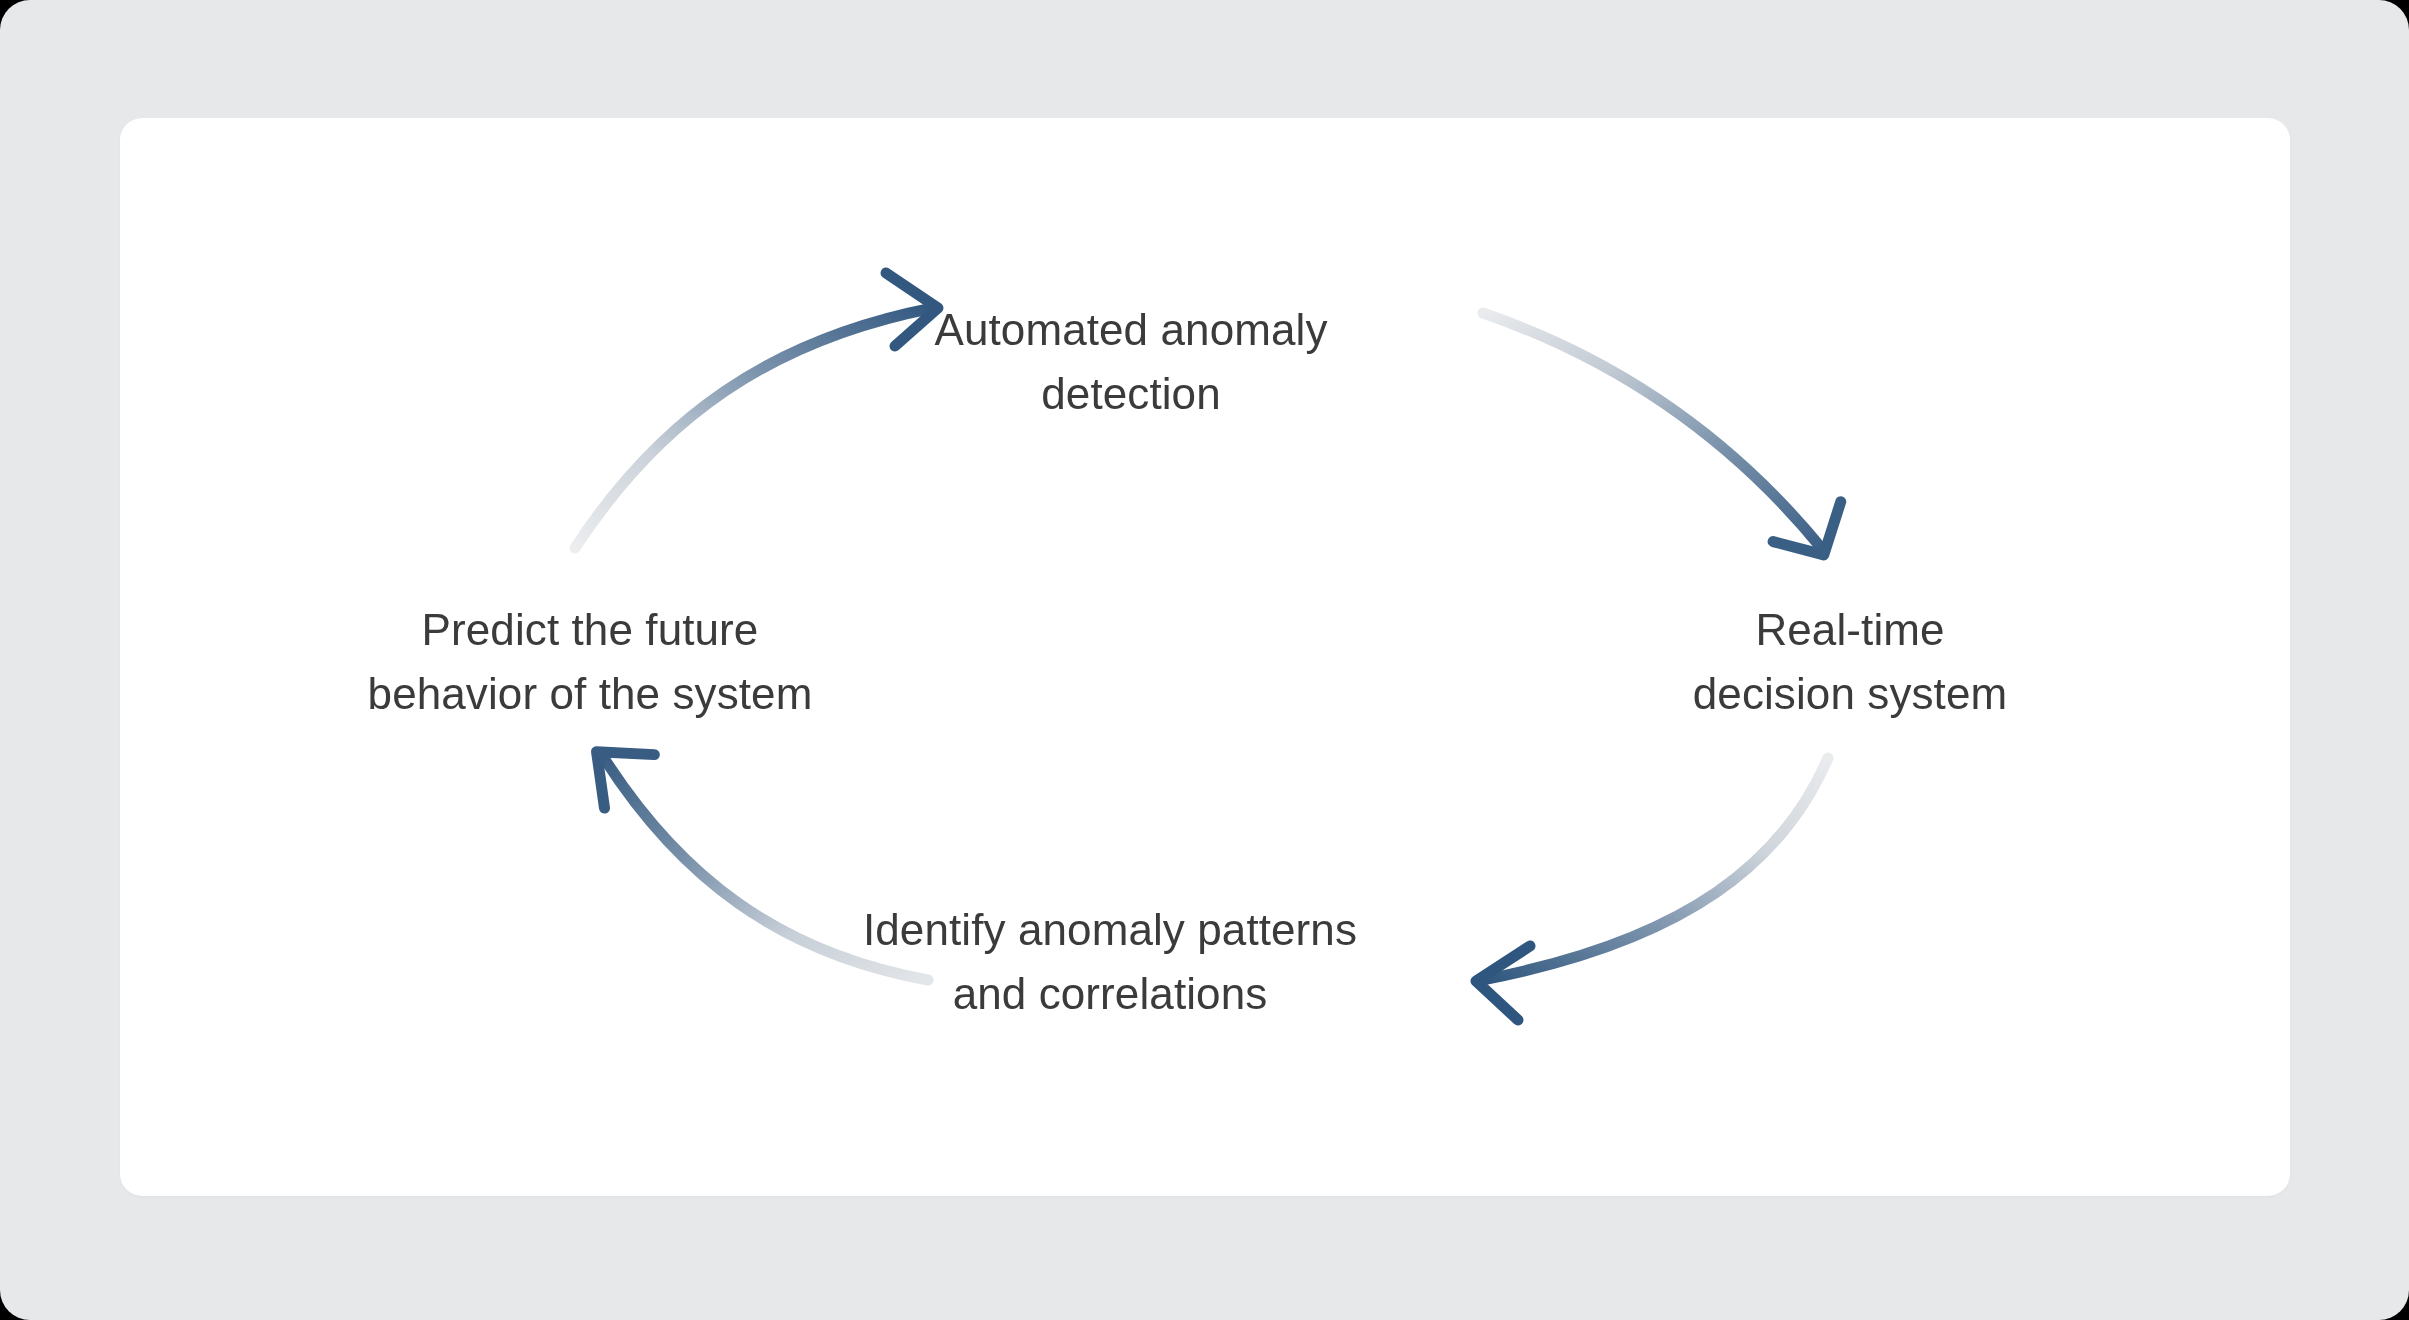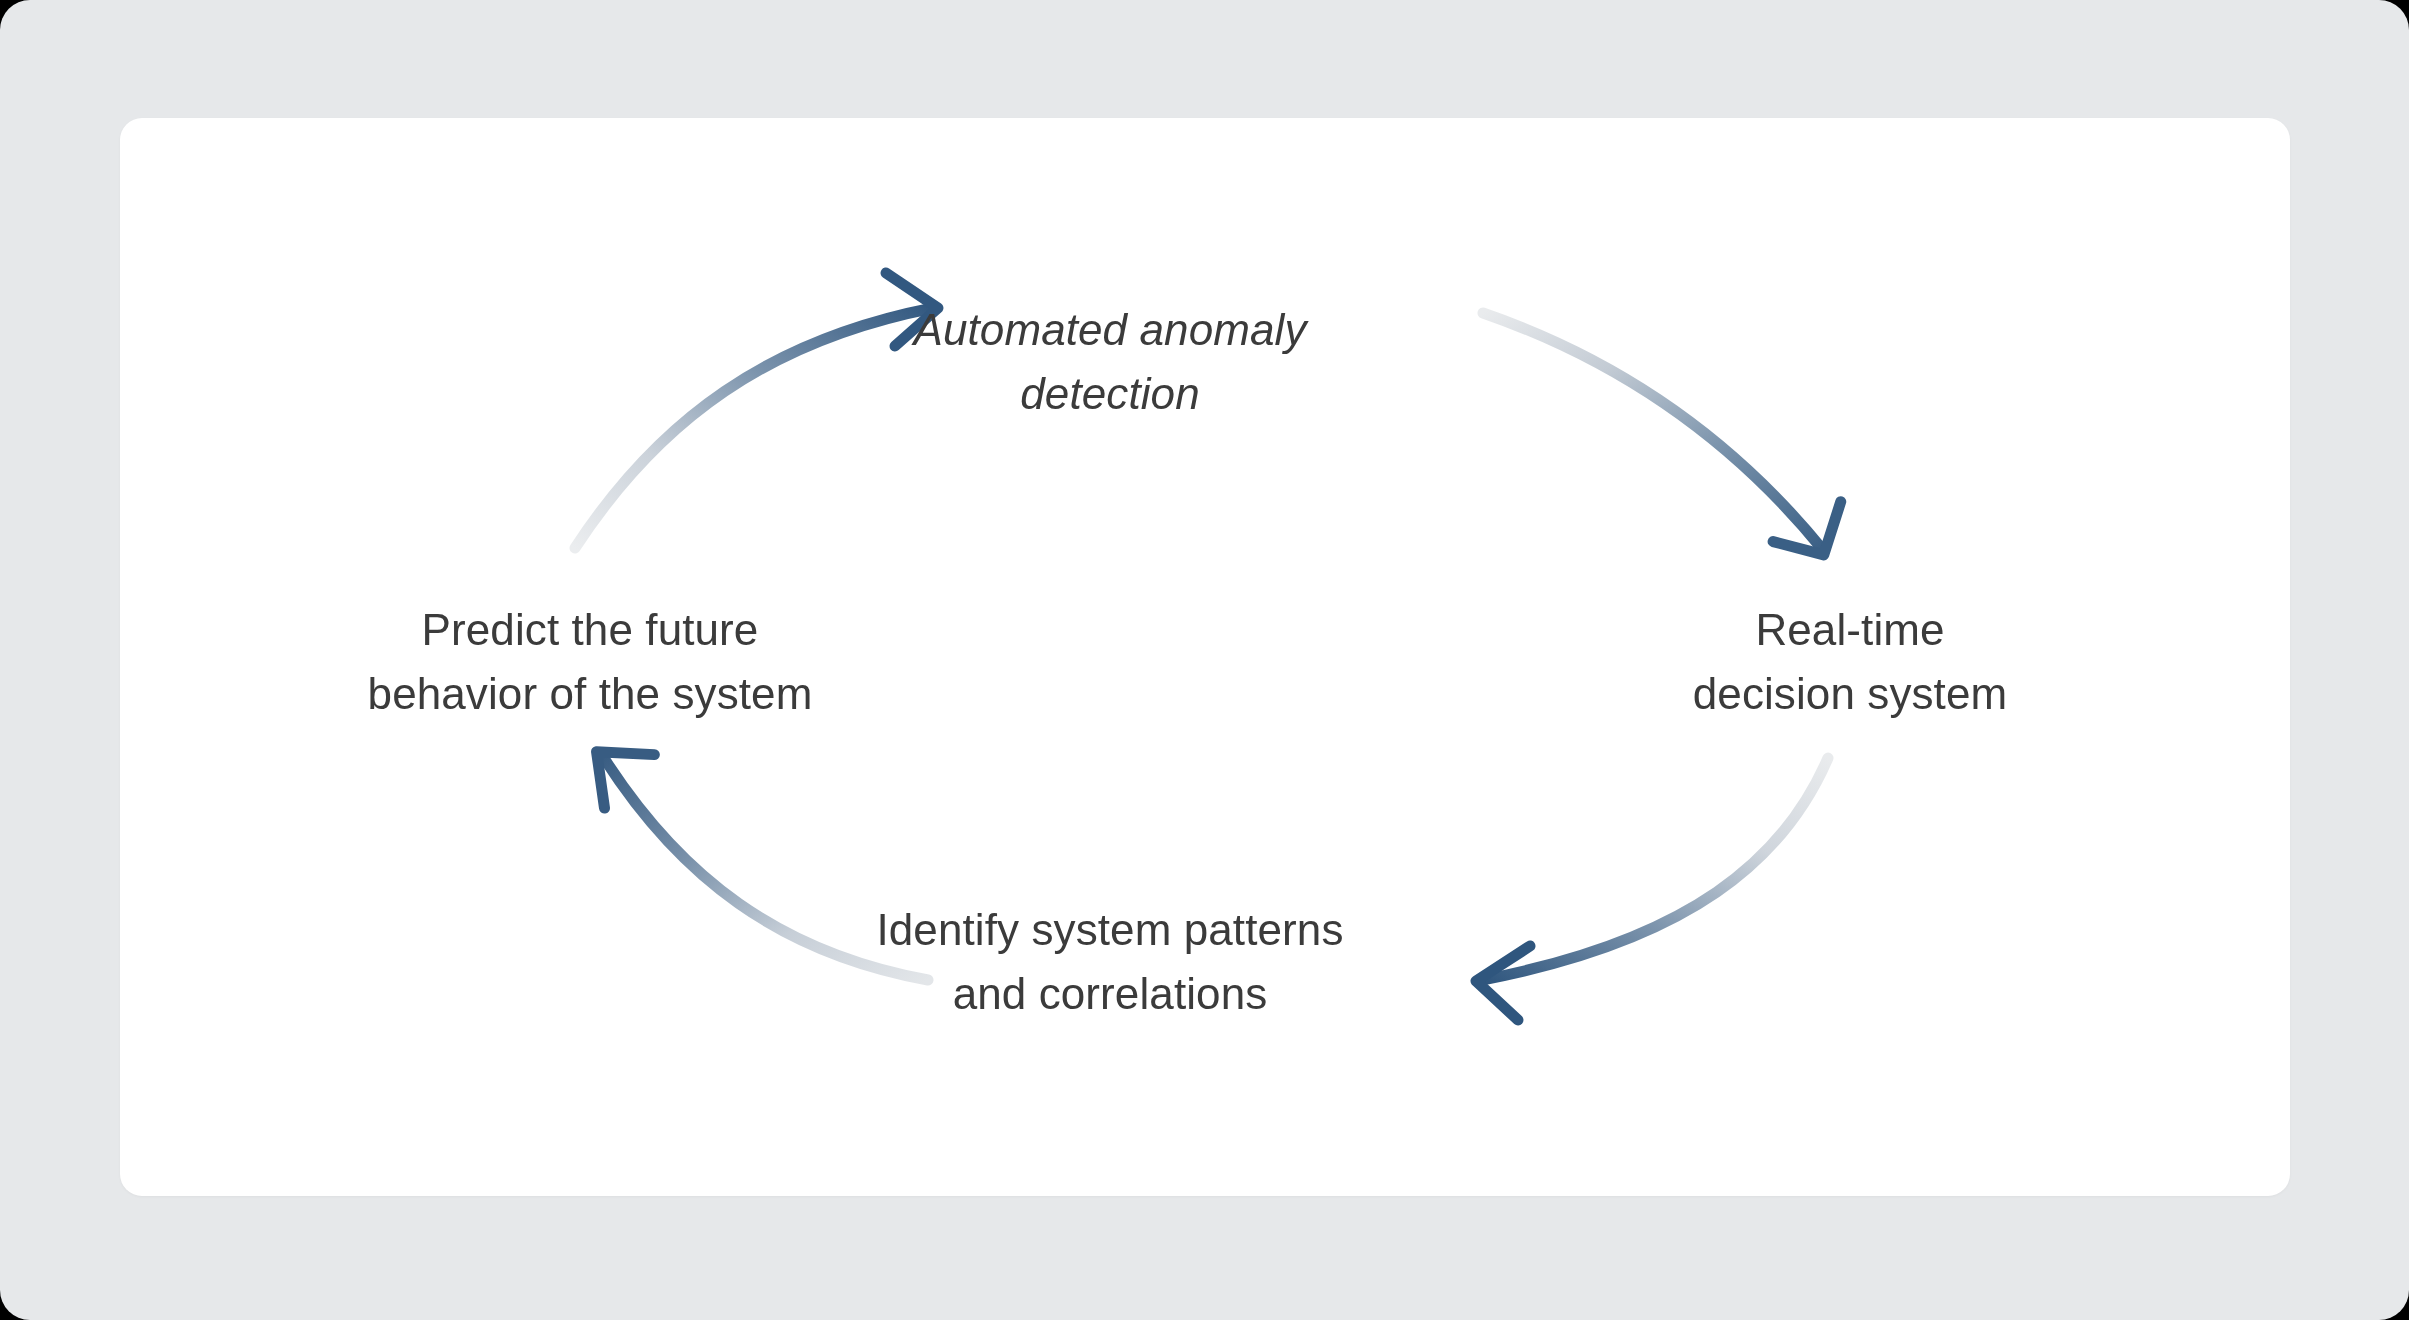--- a/index.html
+++ b/index.html
@@ -71,24 +71,23 @@
     font-family: "Liberation Sans", sans-serif;
     font-size: 44px;
     line-height: 1.45;
     text-align: center;
     white-space: pre-line;
     letter-spacing: 0.1px;
     font-weight: 400;
   }
 
   .node-top {
-    left: 640px;
+    left: 661px;
     top: 180px;
     width: 700px;
-    font-style: italic;
   }
 
   .node-right {
     left: 1420px;
     top: 480px;
     width: 620px;
   }
 
   .node-bottom {
     left: 620px;
@@ -165,21 +164,21 @@
             <path d="M 766 155 L 818 190 L 775 228" fill="none" stroke="#325880" stroke-width="11" stroke-linecap="round" stroke-linejoin="round"></path>
           </g>
         </svg>
 
         <div class="node-label node-top">Automated anomaly
 detection</div>
 
         <div class="node-label node-right">Real-time
 decision system</div>
 
-        <div class="node-label node-bottom">Identify system patterns
+        <div class="node-label node-bottom">Identify anomaly patterns
 and correlations</div>
 
         <div class="node-label node-left">Predict the future
 behavior of the system</div>
 
       </div>
     </div>
   </div>
 </div>
 

